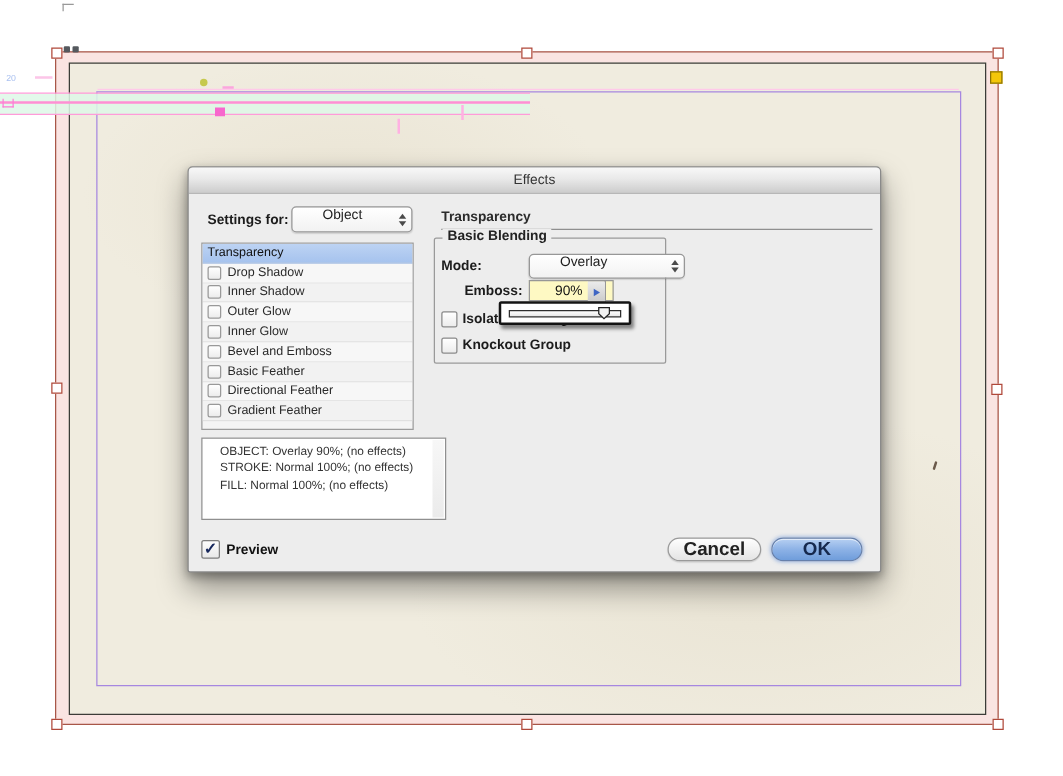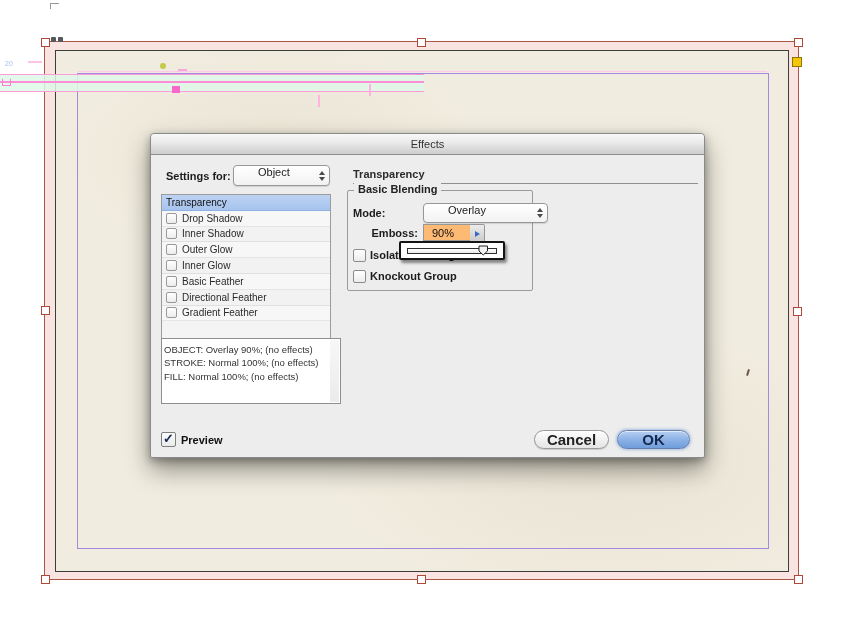--- a/index.html
+++ b/index.html
@@ -114,22 +114,22 @@
     border:1px solid #9a9a9a;border-radius:2px;
   }
   .legend{
     position:absolute;left:6px;top:-8px;background:#ededed;
     padding:0 4px;font-weight:700;color:#222;
   }
   .lbl-mode{left:202px;top:73px;width:65px;text-align:left;font-weight:700;}
   .lbl-opacity{left:202px;top:93px;width:65px;text-align:right;font-weight:700;}
   .opacity-field{
     left:272px;top:90px;width:46px;height:15px;
-    border:1px solid #979797;background:#fdba74;
-    font-family:"Liberation Sans",sans-serif;font-size:11px;padding:0 0 0 8px;color:#111;
+    border:1px solid #979797;background:#fef9c3;
+    font-family:"Liberation Sans",sans-serif;font-size:11px;padding:0 0 0 20px;color:#111;
   }
   .opacity-arrow-btn{
     left:319px;top:90px;width:14px;height:17px;
     background:linear-gradient(#ececec,#c9c9c9);
     border:1px solid #979797;border-left:none;border-radius:0 2px 2px 0;
     display:flex;align-items:center;justify-content:center;
   }
   .arrow-right{width:0;height:0;border-top:3.5px solid transparent;border-bottom:3.5px solid transparent;border-left:5px solid #3f66c4;}
 
   .checkbox-row-box{
@@ -146,23 +146,23 @@
     background:#fff;border:2px solid #141414;border-radius:2px;
     box-shadow:2px 3px 3px rgba(0,0,0,0.45);z-index:5;
   }
   .slider-track{
     position:absolute;left:6px;top:5px;width:88px;height:4px;
     border:1px solid #2e2e2e;background:linear-gradient(#ffffff,#e8e8e8);
   }
   .slider-knob{position:absolute;top:2px;z-index:6;}
 
   .summary-box{
-    left:10px;top:204px;width:180px;height:66px;
+    left:10px;top:216px;width:196px;height:66px;
     background:#ffffff;border:1px solid #8f8f8f;
-    padding:4px 2px;box-sizing:border-box;
+    padding:4px 14px;box-sizing:border-box;
     font-size:9.5px;line-height:1.42;color:#333;
   }
   .summary-scroll{position:absolute;right:1px;top:1px;bottom:1px;width:9px;background:linear-gradient(#f7f7f7,#ebebeb);}
 
   .preview-box{
     left:10px;top:298px;width:13px;height:13px;
     border:1px solid #7e7e7e;border-radius:2px;
     background:linear-gradient(#fdfdfd,#e9e9e9);
     display:flex;align-items:center;justify-content:center;
   }
@@ -258,20 +258,24 @@
         <div class="effects-row">
           <span class="cb"></span>
           <span>Outer Glow</span>
         </div>
         <div class="effects-row">
           <span class="cb"></span>
           <span>Inner Glow</span>
         </div>
         <div class="effects-row">
           <span class="cb"></span>
+          <span>Bevel and Emboss</span>
+        </div>
+        <div class="effects-row">
+          <span class="cb"></span>
           <span>Basic Feather</span>
         </div>
         <div class="effects-row">
           <span class="cb"></span>
           <span>Directional Feather</span>
         </div>
         <div class="effects-row">
           <span class="cb"></span>
           <span>Gradient Feather</span>
         </div>

